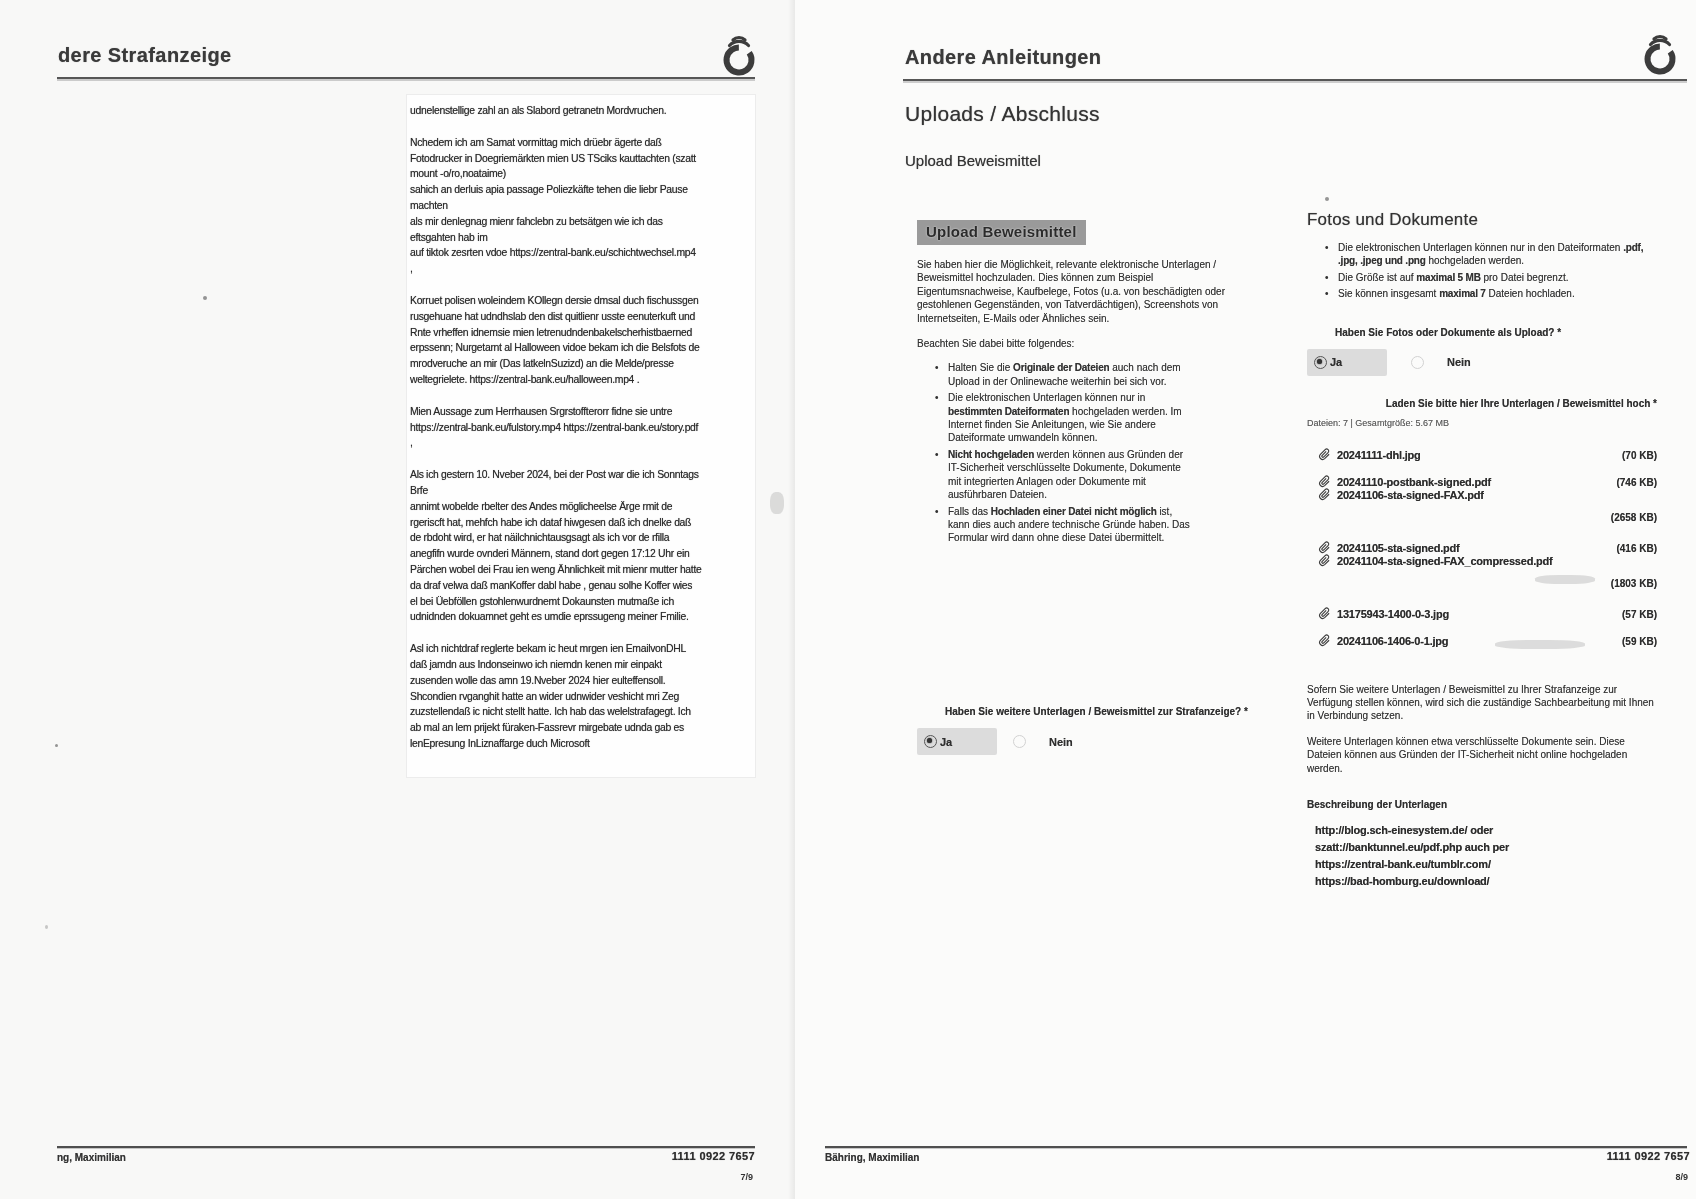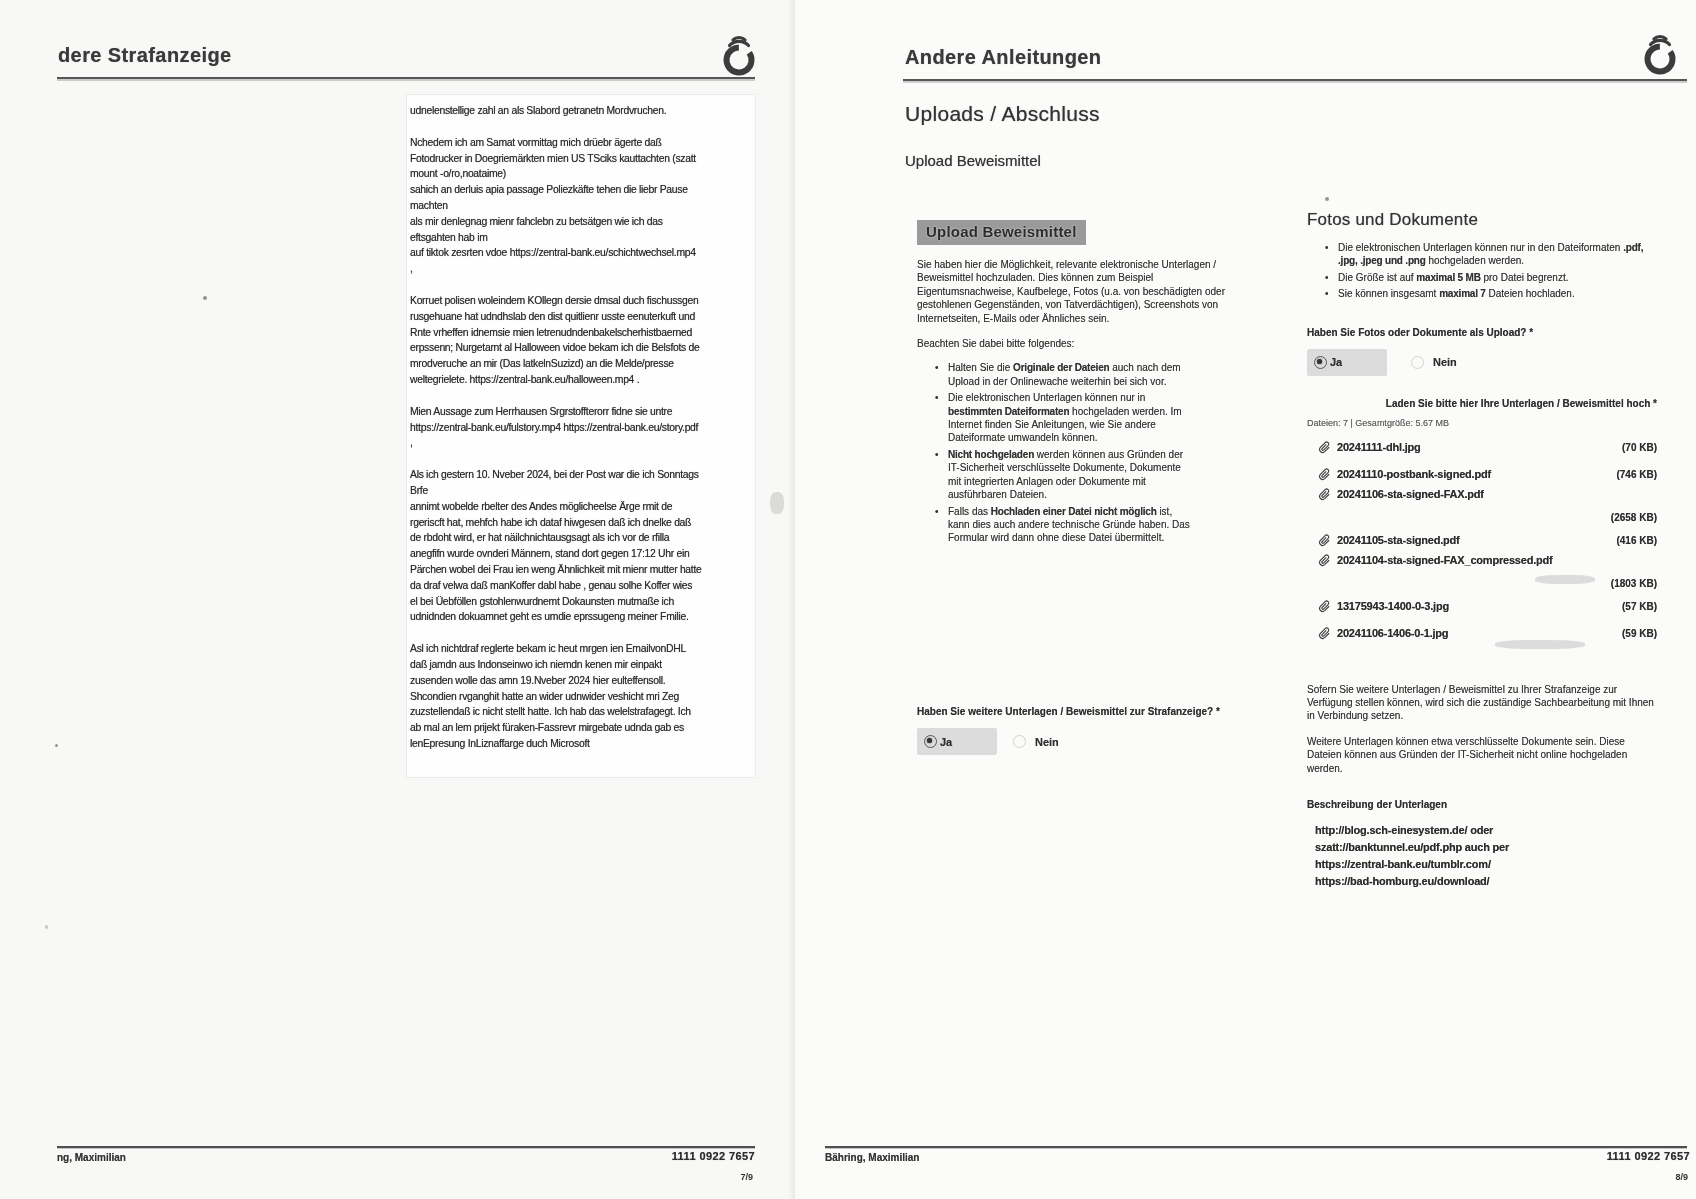--- a/index.html
+++ b/index.html
@@ -37,43 +37,43 @@
   .body-sm{font-size:10px;line-height:13.4px;color:#333;text-shadow:0 0 .6px rgba(0,0,0,.45);margin:0;}
   .colL .intro{margin-top:13px;}
   .colL .note-head{margin-top:12px;}
   ul.blist{list-style:none;margin:11px 0 0 0;padding:0 0 0 18px;}
   .colL ul.blist{width:258px;}
   ul.blist li{position:relative;padding-left:13px;margin-bottom:3px;font-size:10px;line-height:13.4px;
          color:#333;text-shadow:0 0 .6px rgba(0,0,0,.45);}
   ul.blist li::before{content:"\2022";position:absolute;left:0;top:0;}
   ul.blist b{font-weight:700;letter-spacing:-.2px;}
 
-  .q-label{font-size:10px;font-weight:700;color:#2f2f2f;text-shadow:0 0 .6px rgba(0,0,0,.5);}
+  .q-label{font-size:10px;font-weight:700;color:#2f2f2f;text-shadow:0 0 .6px rgba(0,0,0,.5);margin-left:28px;}
   .colL-q{position:absolute;left:122px;top:706px;width:340px;}
   .radio-row{display:flex;align-items:center;margin-top:11px;}
   .radio-pill{display:inline-flex;align-items:center;background:#dcdcdc;border-radius:2px;
          width:80px;height:27px;padding-left:7px;box-sizing:border-box;gap:3px;}
   .radio{width:13px;height:13px;border:1.6px solid #555;border-radius:50%;box-sizing:border-box;
          display:inline-block;flex:0 0 auto;}
   .radio.sel::after{content:"";display:block;width:5px;height:5px;margin:2.4px;border-radius:50%;
          background:#333;box-shadow:0 0 1.5px #222;}
   .radio.faint{border-color:#d2d2d2;}
-  .radio-opt{display:inline-flex;align-items:center;gap:9px;}
+  .radio-opt{display:inline-flex;align-items:center;gap:23px;}
   .radio-lbl{font-size:11px;font-weight:700;color:#2f2f2f;text-shadow:0 0 .6px rgba(0,0,0,.5);}
   .gap-left{margin-left:16px;}
   .gap-right{margin-left:24px;}
 
   .colR h4{margin:0;font-size:17px;font-weight:400;color:#333;letter-spacing:.2px;
          text-shadow:0 0 .9px rgba(40,40,40,.6);}
   .colR .q-upload{margin-top:26px;}
   .upload-label{margin-top:22px;font-size:10px;font-weight:700;color:#2f2f2f;
          text-shadow:0 0 .6px rgba(0,0,0,.5);text-align:right;}
   .files-summary{margin-top:9px;font-size:9px;color:#5a5a5a;text-shadow:0 0 .5px rgba(0,0,0,.35);}
   .file-list{margin-top:6px;}
-  .file-row{display:flex;flex-wrap:wrap;align-items:center;min-height:27px;box-sizing:border-box;
+  .file-row{display:flex;flex-wrap:wrap;align-items:flex-end;min-height:27px;box-sizing:border-box;
          padding-left:11px;}
   .clip{width:13px;height:13px;margin-right:6px;flex:0 0 auto;display:inline-flex;}
   .fname{font-size:11px;font-weight:700;color:#2c2c2c;letter-spacing:-.2px;
          text-shadow:0 0 .6px rgba(0,0,0,.5);}
   .fsize{margin-left:auto;font-size:10px;font-weight:700;color:#2c2c2c;
          text-shadow:0 0 .5px rgba(0,0,0,.45);}
   .file-row.below .fsize{flex-basis:100%;text-align:right;margin-top:7px;line-height:19px;}
   .info-p1{margin-top:36px;}
   .info-p{margin-top:12px;}
   .desc-label{margin-top:24px;font-size:10px;font-weight:700;color:#2f2f2f;

